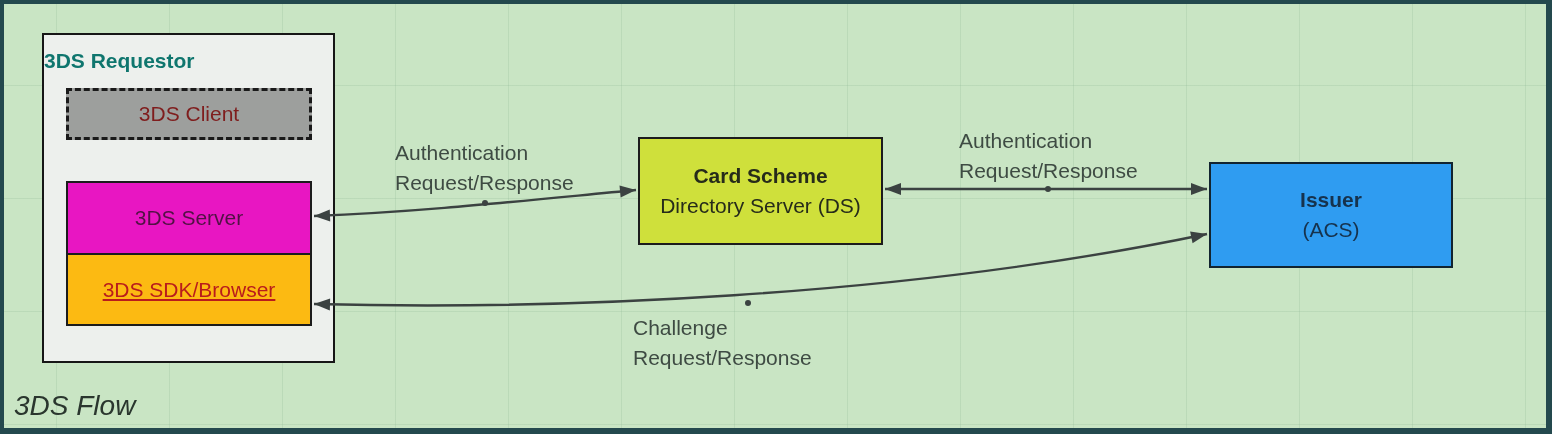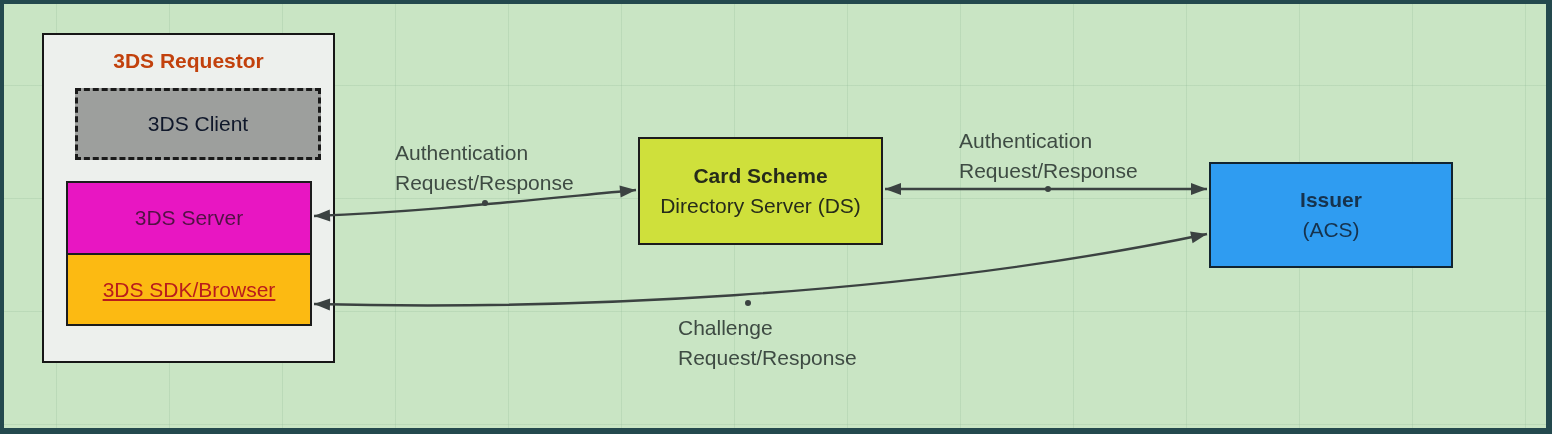--- a/index.html
+++ b/index.html
@@ -46,30 +46,29 @@
     left: 42px; top: 33px;
     width: 293px; height: 330px;
     background: #edf0ed;
     border: 2px solid #161616;
     box-sizing: border-box;
     position: absolute;
     z-index: 1;
   }
   .requestor-title {
     margin-top: 14px;
-    text-align: center;
     font-size: 21px;
     font-weight: bold;
-    color: #c2410c;
+    color: #0f766e;
   }
   .client {
-    left: 31px; top: 53px; width: 246px; height: 72px;
+    left: 22px; top: 53px; width: 246px; height: 52px;
     background: #9d9f9d;
     border: 3px dashed #1a1a1a;
-    color: #0f172a;
+    color: #7f1d1d;
   }
   .server {
     left: 22px; top: 146px; width: 246px; height: 74px;
     background: #e816c2;
     border: 2px solid #1c1c1c;
     color: #521245;
   }
   .sdk {
     left: 22px; top: 218px; width: 246px; height: 73px;
     background: #fcba12;
@@ -95,21 +94,21 @@
   .edge-label {
     position: absolute;
     font-size: 21px;
     line-height: 30px;
     color: #3e4b43;
     white-space: nowrap;
     z-index: 3;
   }
   .label-auth-left  { left: 395px; top: 138px; }
   .label-auth-right { left: 959px; top: 126px; }
-  .label-challenge  { left: 678px; top: 313px; }
+  .label-challenge  { left: 633px; top: 313px; }
   .footer-caption {
     position: absolute;
     left: 14px; top: 390px;
     font-size: 28px;
     font-style: italic;
     color: #2a362e;
     z-index: 3;
   }
   .connectors {
     position: absolute;
@@ -166,15 +165,16 @@
       </marker>
     </defs>
     <path d="M 314 216 C 420 212, 520 201, 636 190" fill="none" stroke="#3b4241" stroke-width="2.4" marker-start="url(#ah)" marker-end="url(#ah)"></path>
     <path d="M 885 189 L 1207 189" fill="none" stroke="#3b4241" stroke-width="2.4" marker-start="url(#ah)" marker-end="url(#ah)"></path>
     <path d="M 314 304 C 550 310, 900 298, 1207 234" fill="none" stroke="#3b4241" stroke-width="2.4" marker-start="url(#ah)" marker-end="url(#ah)"></path>
     <circle cx="485" cy="203" r="3" fill="#3b4241"></circle>
     <circle cx="1048" cy="189" r="3" fill="#3b4241"></circle>
     <circle cx="748" cy="303" r="3" fill="#3b4241"></circle>
   </svg>
 
+  <div class="footer-caption">3DS Flow</div>
 
   <div class="frame"></div>
 </div>
 
 </body></html>

